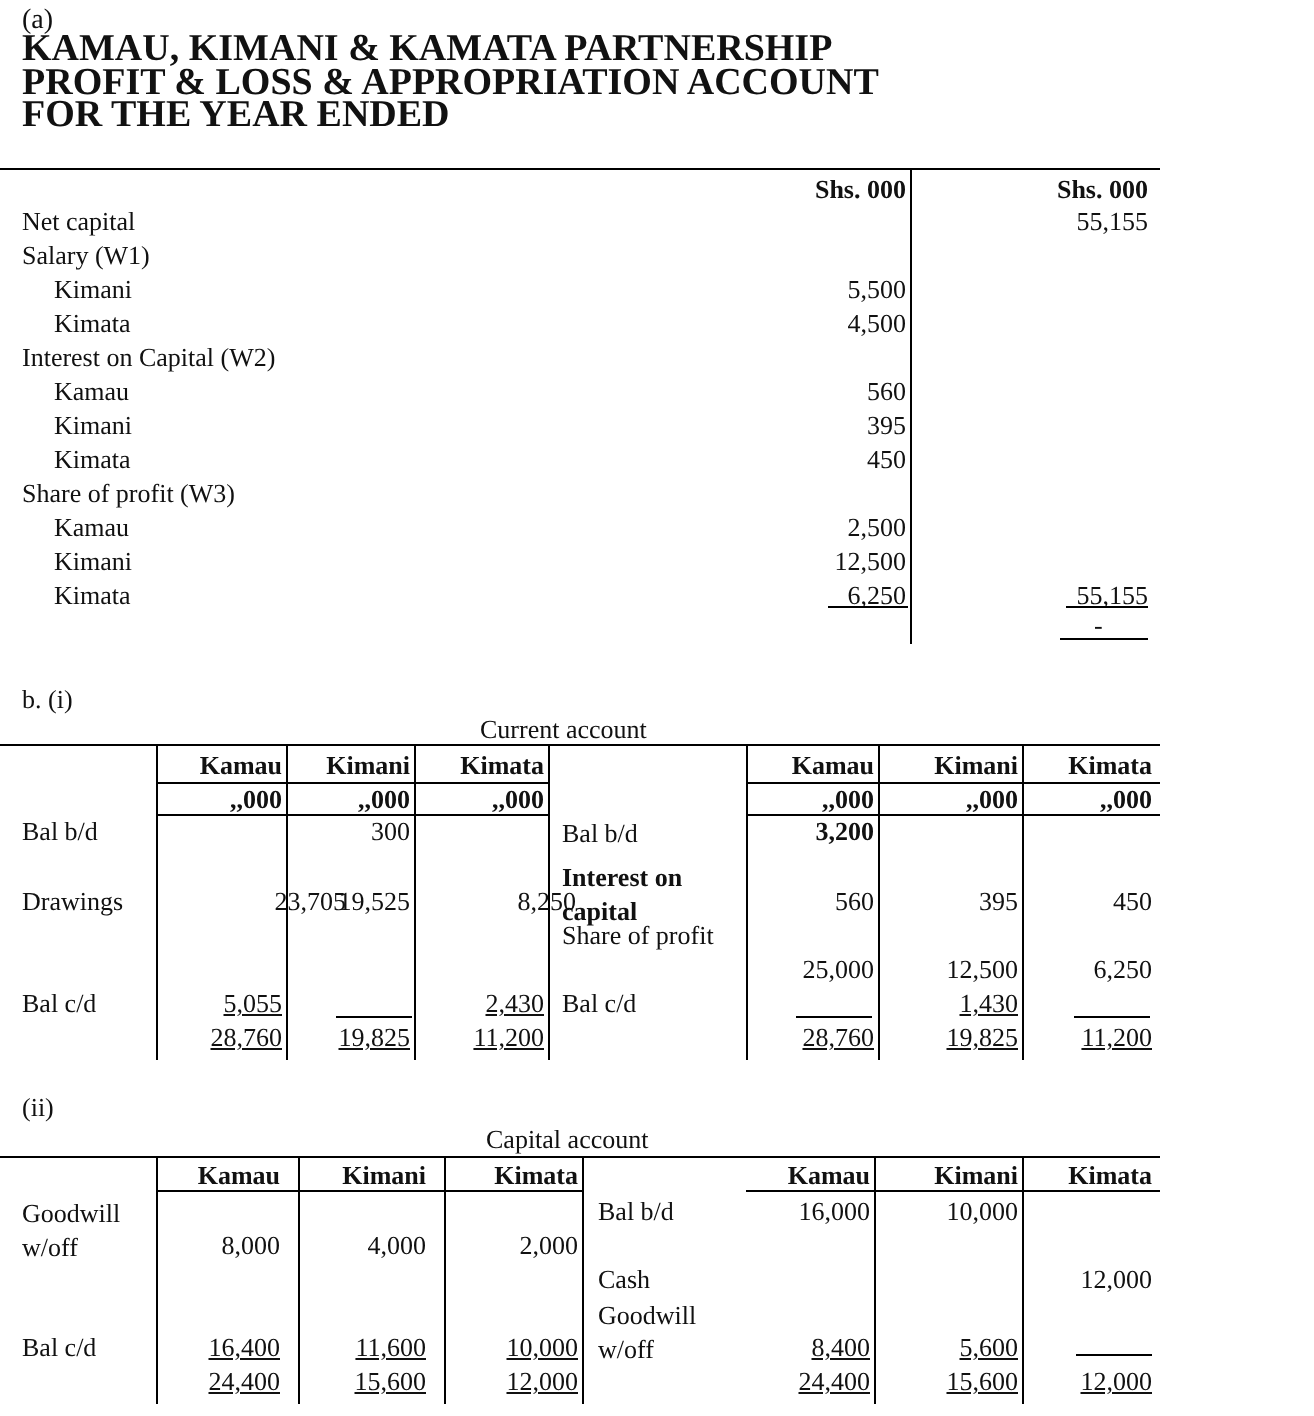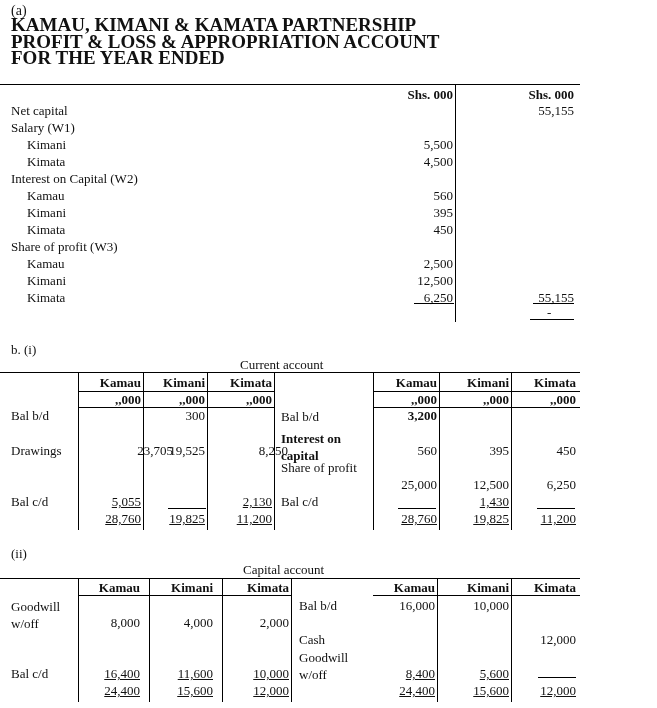--- a/index.html
+++ b/index.html
@@ -100,21 +100,21 @@
   <div class="abs r" style="left:145px;width:60px;top:408px;">300</div>
 
   <div class="abs" style="left:11px;top:443px;">Drawings</div>
   <div class="abs r" style="left:92px;width:61px;top:443px;padding-left:20px;">23,705</div>
   <div class="abs r" style="left:145px;width:60px;top:443px;">19,525</div>
   <div class="abs r" style="left:209px;width:63px;top:443px;margin-left:16px;">8,250</div>
 
   <div class="abs" style="left:11px;top:494px;">Bal c/d</div>
   <div class="abs r ul" style="left:80px;width:61px;top:494px;">5,055</div>
   <div class="hthin" style="left:168px;top:508px;width:38px;"></div>
-  <div class="abs r ul" style="left:209px;width:63px;top:494px;">2,130</div>
+  <div class="abs r ul" style="left:209px;width:63px;top:494px;">2,430</div>
 
   <div class="abs r ul" style="left:80px;width:61px;top:511px;">28,760</div>
   <div class="abs r ul" style="left:145px;width:60px;top:511px;">19,825</div>
   <div class="abs r ul" style="left:209px;width:63px;top:511px;">11,200</div>
 
   <div class="abs" style="left:281px;top:409px;">Bal b/d</div>
   <div class="abs" style="left:281px;top:430px;width:88px;white-space:normal;line-height:17px;font-weight:bold;">Interest on capital</div>
   <div class="abs" style="left:281px;top:460px;">Share of profit</div>
   <div class="abs" style="left:281px;top:494px;">Bal c/d</div>
 

